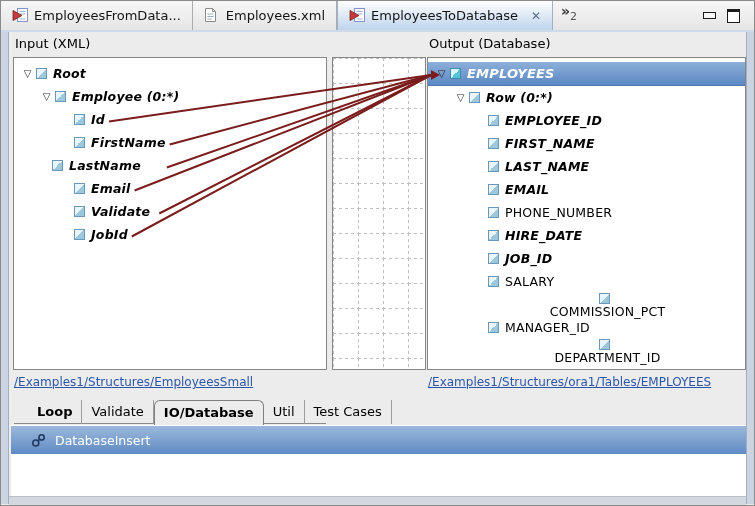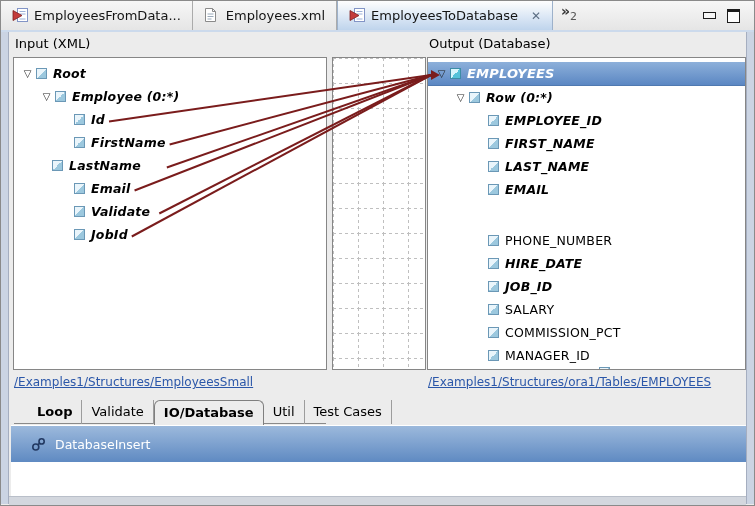--- a/index.html
+++ b/index.html
@@ -51,21 +51,21 @@
   
   .btabs{position:absolute;left:27px;top:399px;height:24px;display:flex;z-index:2;}
   .btab{padding:0 9px;font-size:13px;line-height:23px;color:#000;border-right:1px solid #9c9c9c;}
   .btab.bold{font-weight:bold;}
   .btab.active{border:1px solid #7f7f7f;border-bottom:none;border-radius:6px 6px 0 0;background:#ececec;
     position:relative;z-index:3;height:25px;box-sizing:border-box;}
   .btab-line{position:absolute;left:13px;top:422px;width:312px;height:1px;background:#8a8a8a;z-index:1;}
 
   
   .bpanel{position:absolute;left:10px;top:424px;width:737px;height:73px;background:#fff;}
-  .oprow{height:36px;margin-top:1px;display:flex;align-items:center;color:#fff;font-size:12.5px;
+  .oprow{height:28px;margin-top:1px;display:flex;align-items:center;color:#fff;font-size:12.5px;
     background:linear-gradient(#9cb9dc,#5f8ac2);}
   .opicon{display:inline-flex;margin:0 9px 0 20px;}
 
   
   .edge{position:absolute;top:31px;bottom:1px;width:7px;background:#cbd4e3;z-index:4;}
   .edge.left{left:0;border-right:1px solid #a5aec0;}
   .edge.right{right:0;border-left:1px solid #a5aec0;}
   .hscroll{position:absolute;left:8px;right:8px;bottom:0;height:8px;background:#d3d7de;border-top:1px solid #b9bfc9;z-index:3;}
 
   
@@ -207,41 +207,41 @@
       <div class="trow b" style="padding-left: 42px;">
         <span class="arrow"></span>
         <span class="sicon"></span>
         <span class="lbl">LAST_NAME</span>
       </div>
       <div class="trow b" style="padding-left: 42px;">
         <span class="arrow"></span>
         <span class="sicon"></span>
         <span class="lbl">EMAIL</span>
       </div>
-      <div class="trow" style="padding-left: 42px; margin-top: 28px;">
+      <div class="trow" style="padding-left: 42px;">
         <span class="arrow"></span>
         <span class="sicon"></span>
         <span class="lbl">PHONE_NUMBER</span>
       </div>
       <div class="trow b" style="padding-left: 42px;">
         <span class="arrow"></span>
         <span class="sicon"></span>
         <span class="lbl">HIRE_DATE</span>
       </div>
       <div class="trow b" style="padding-left: 42px;">
         <span class="arrow"></span>
         <span class="sicon"></span>
         <span class="lbl">JOB_ID</span>
       </div>
       <div class="trow" style="padding-left: 42px;">
         <span class="arrow"></span>
         <span class="sicon"></span>
         <span class="lbl">SALARY</span>
       </div>
-      <div class="trow" style="padding-left: 42px;">
+      <div class="trow" style="padding-left: 42px; flex-direction: column;">
         <span class="arrow"></span>
         <span class="sicon"></span>
         <span class="lbl">COMMISSION_PCT</span>
       </div>
       <div class="trow" style="padding-left: 42px;">
         <span class="arrow"></span>
         <span class="sicon"></span>
         <span class="lbl">MANAGER_ID</span>
       </div>
       <div class="trow" style="padding-left: 42px; flex-direction: column;">

